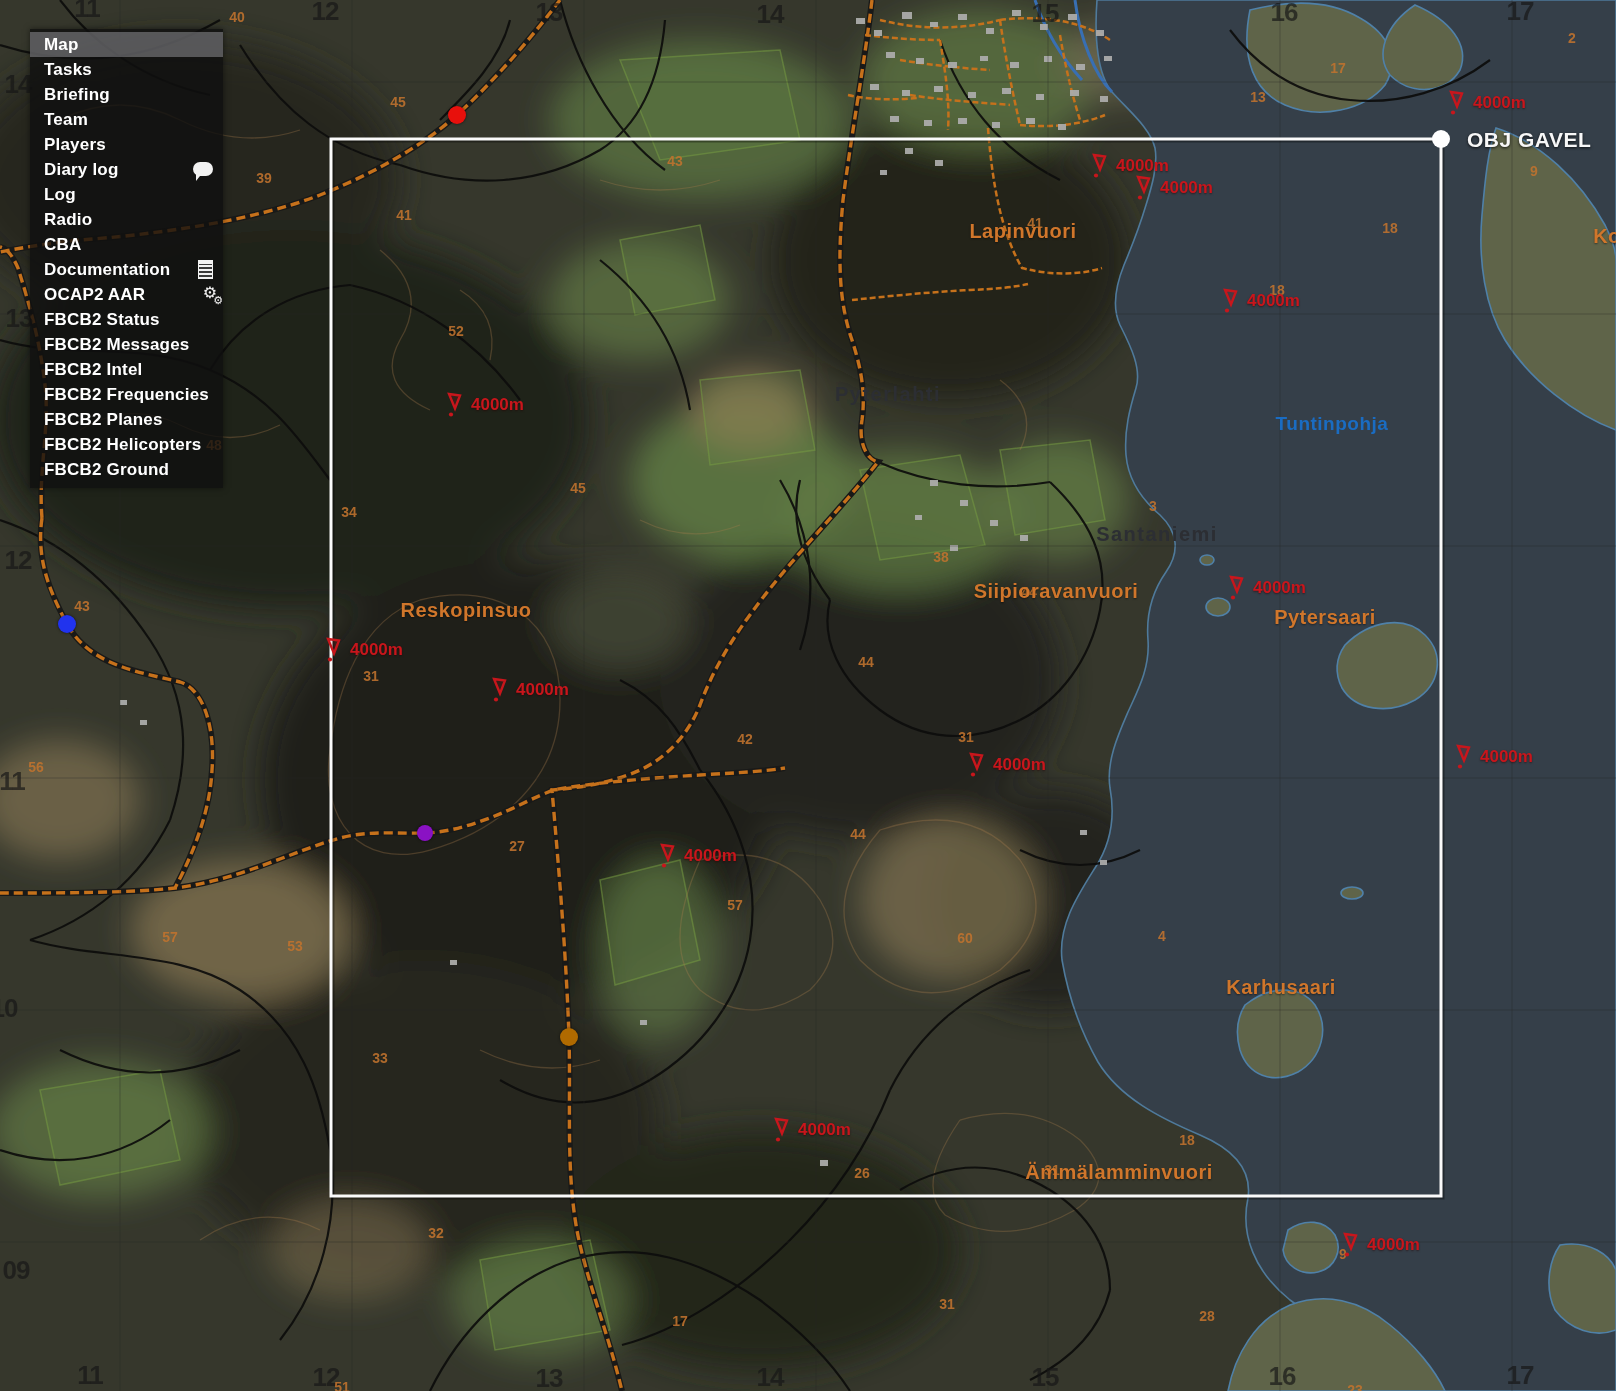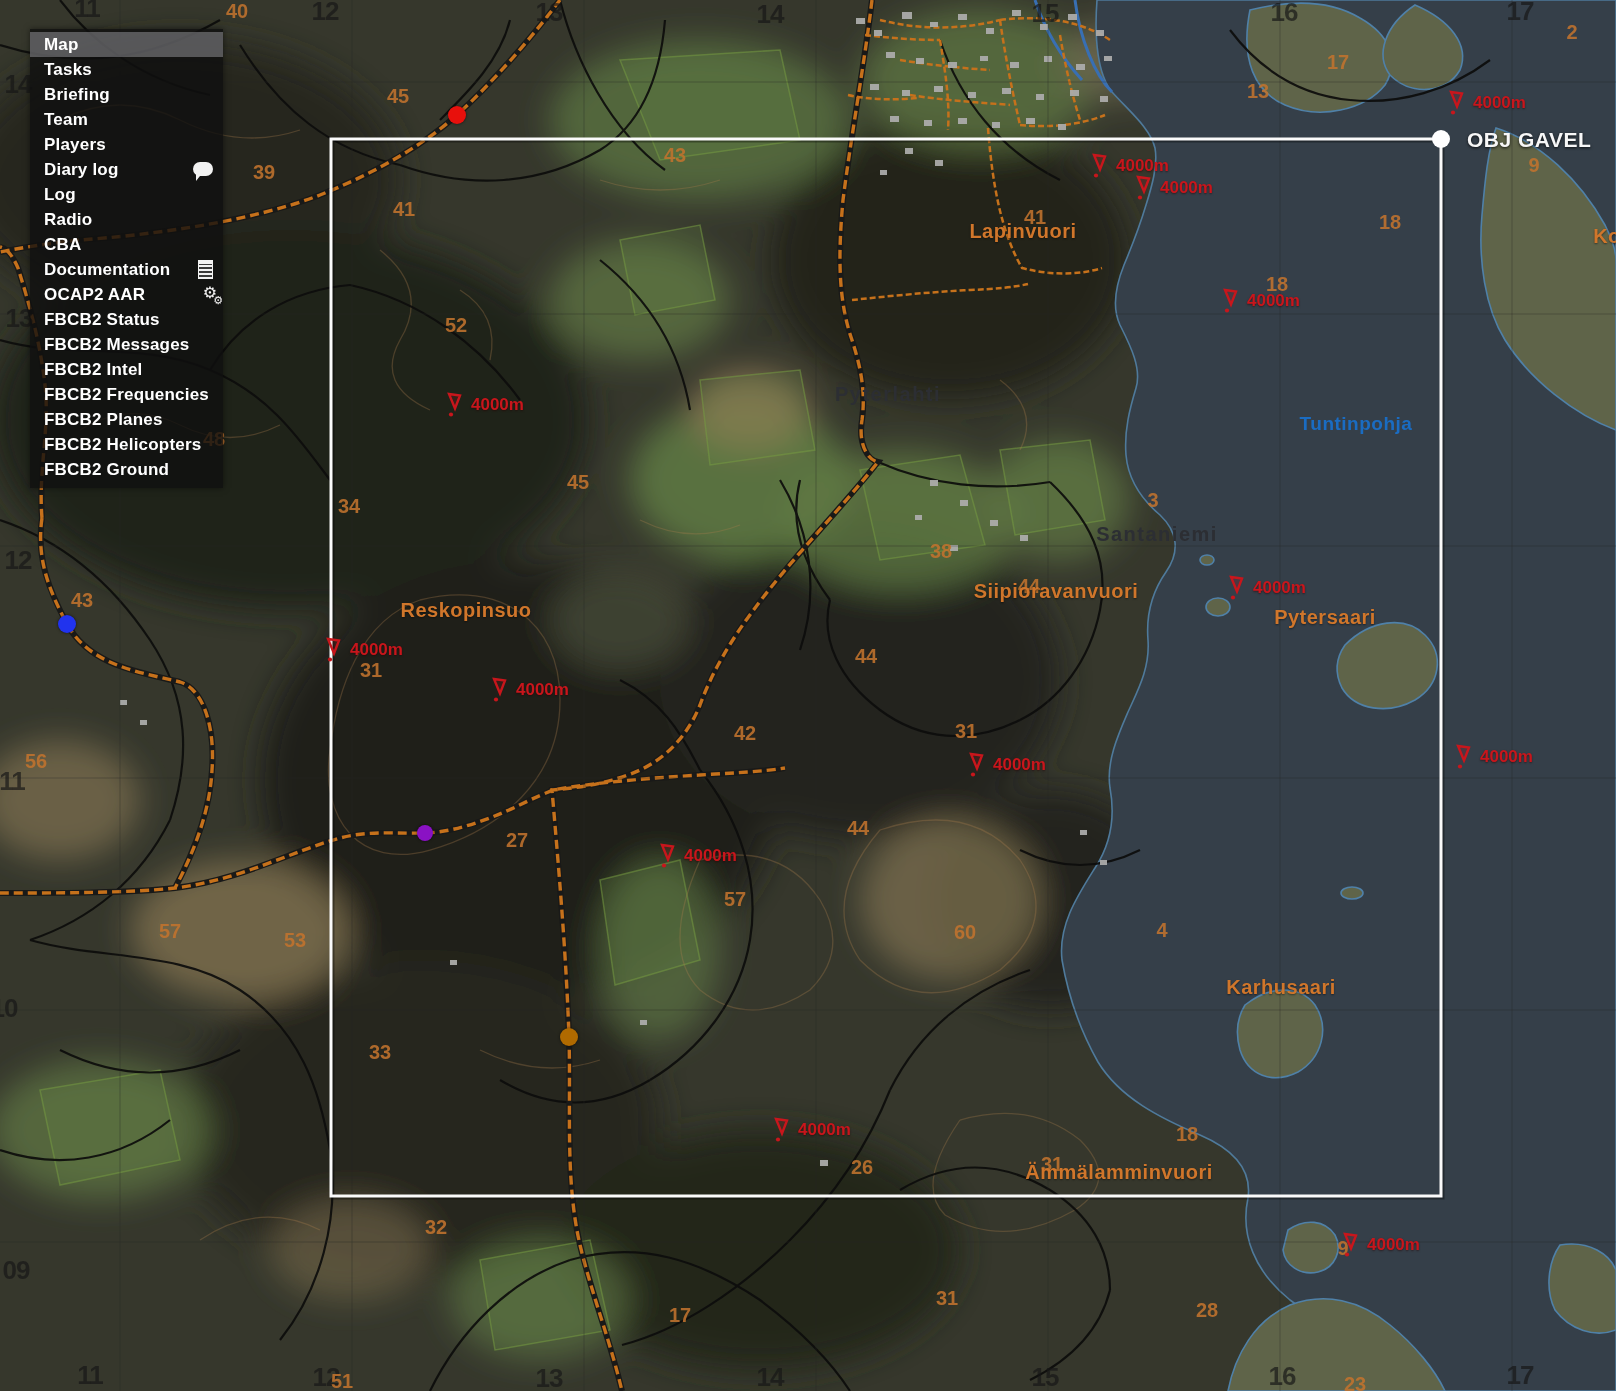--- a/index.html
+++ b/index.html
@@ -4,21 +4,21 @@
 <style>
   html,body{margin:0;padding:0;overflow:hidden;background:#222;}
   .stage{position:relative;width:1616px;height:1391px;overflow:hidden;
          font-family:"Liberation Sans",sans-serif;background:#3c3e32;}
   .stage svg.mapart{position:absolute;left:0;top:0;}
 
   
   #labels{position:absolute;left:0;top:0;width:100%;height:100%;pointer-events:none;}
   .map-label{position:absolute;transform:translate(-50%,-50%);white-space:nowrap;font-weight:700;}
   .lbl-grid{font-size:26px;color:rgba(22,22,22,.68);letter-spacing:-1px;}
-  .lbl-elev{font-size:20px;color:rgba(193,115,46,.88);}
+  .lbl-elev{font-size:14px;color:rgba(193,115,46,.88);margin-top:6px;}
   .lbl-place{font-size:20px;color:#d0762b;letter-spacing:.5px;text-shadow:0 1px 2px rgba(0,0,0,.45);}
   .lbl-town{font-size:20px;color:#2c2e33;letter-spacing:1.5px;}
   .lbl-bay{font-size:19px;color:#1a6cc2;letter-spacing:.5px;}
   .obj-label{position:absolute;transform:translate(0,-50%);font-weight:700;font-size:21px;
              color:#f7f7f7;letter-spacing:.5px;text-shadow:0 1px 3px rgba(0,0,0,.8);white-space:nowrap;}
 
   
   .range-marker{position:absolute;display:flex;align-items:center;gap:9px;pointer-events:none;}
   .marker-glyph{width:15px;height:26px;flex:0 0 auto;}
   .marker-glyph path{fill:rgba(200,22,28,.15);stroke:#c8161c;stroke-width:2.4;}
@@ -364,21 +364,21 @@
       <span class="map-label lbl-elev" style="left: 214px; top: 439px;">48</span>
       <span class="map-label lbl-place" style="left: 1023px; top: 231px;">Lapinvuori</span>
       <span class="map-label lbl-place" style="left: 1056px; top: 591px;">Siipioravanvuori</span>
       <span class="map-label lbl-place" style="left: 466px; top: 610px;">Reskopinsuo</span>
       <span class="map-label lbl-place" style="left: 1325px; top: 617px;">Pytersaari</span>
       <span class="map-label lbl-place" style="left: 1281px; top: 987px; text-align: center;">Karhusaari</span>
       <span class="map-label lbl-place" style="left: 1119px; top: 1172px;">Ämmälamminvuori</span>
       <span class="map-label lbl-place" style="left: 1607px; top: 236px;">Ko</span>
       <span class="map-label lbl-town" style="left: 888px; top: 394px;">Pyterlahti</span>
       <span class="map-label lbl-town" style="left: 1157px; top: 534px;">Santaniemi</span>
-      <span class="map-label lbl-bay" style="left: 1332px; top: 424px; margin-left: 24px;">Tuntinpohja</span>
+      <span class="map-label lbl-bay" style="left: 1332px; top: 424px;">Tuntinpohja</span>
     </div>
   <div id="markers">
       <div class="range-marker" style="left: 1449px; top: 90px;">
     <svg class="marker-glyph" viewBox="0 0 15 26">
       <path d="M2,2 L13,3.5 L8,16.5 Z"></path>
       <circle cx="4" cy="22.5" r="2.1"></circle>
     </svg>
     <span class="marker-label">4000m</span>
   </div>
       <div class="range-marker" style="left: 1092px; top: 153px;">

